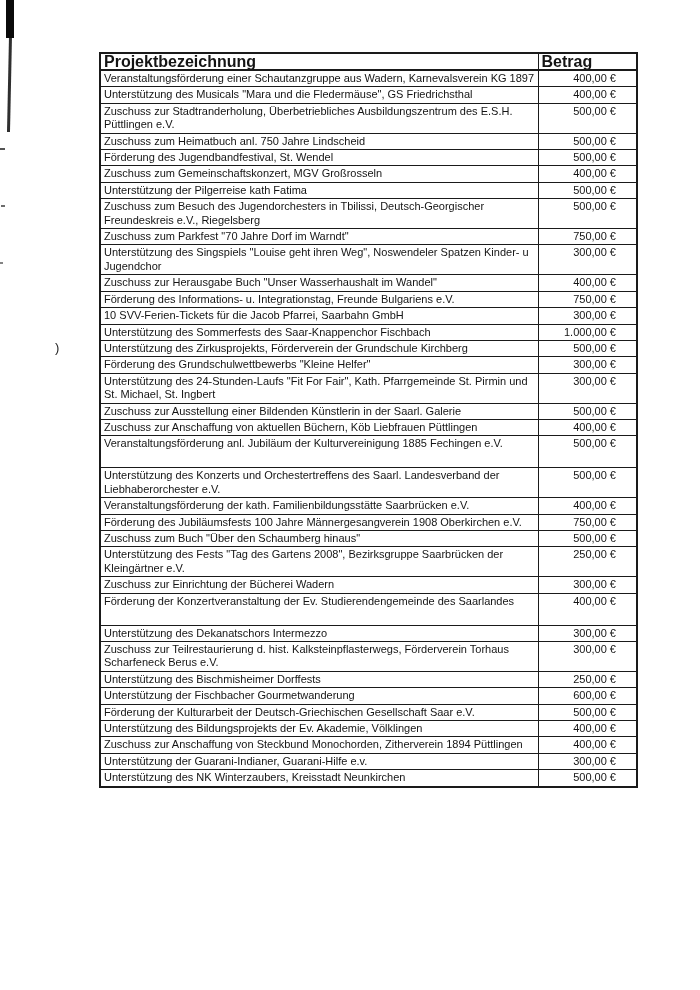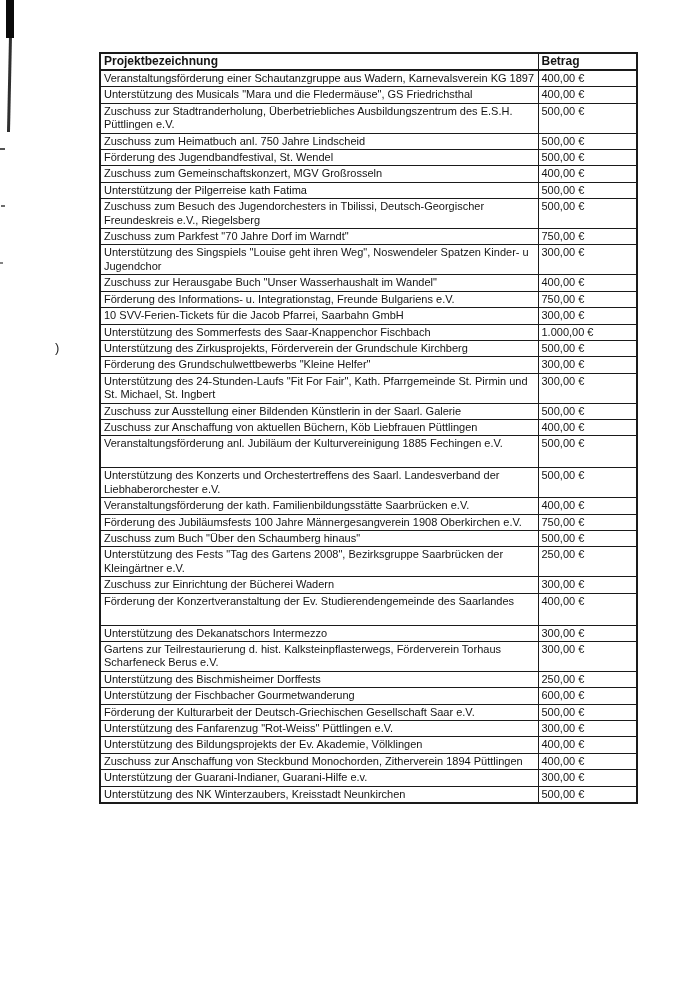--- a/index.html
+++ b/index.html
@@ -47,29 +47,30 @@
   col.c-amount  { width: 99px; }
   th, td {
     border: 1px solid #1a1a1a;
     font-size: 11px;
     line-height: 13.4px;
     padding: 1px 3px;
     vertical-align: top;
     overflow: hidden;
   }
   thead th {
-    font-size: 12px;
+    font-size: 16px;
     font-weight: bold;
     text-align: left;
     border-bottom: 2px solid #1a1a1a;
     line-height: 13px;
     padding: 1px 3px;
   }
   td.amount {
-    padding-right: 0;
+    text-align: right;
+    padding-right: 20px;
     white-space: nowrap;
   }
   tr.tall td { height: 29px; }
 </style>
 </head>
 <body>
 
 <div class="page">
 
   <div class="artifact artifact-bar"></div>
@@ -198,38 +199,34 @@
   </tr>
           <tr class="tall">
     <td class="project">Förderung der Konzertveranstaltung der Ev. Studierendengemeinde des Saarlandes</td>
     <td class="amount">400,00 €</td>
   </tr>
           <tr>
     <td class="project">Unterstützung des Dekanatschors Intermezzo</td>
     <td class="amount">300,00 €</td>
   </tr>
           <tr>
-    <td class="project">Gartens zur Teilrestaurierung d. hist. Kalksteinpflasterwegs, Förderverein Torhaus Scharfeneck Berus e.V.</td>
+    <td class="project">Zuschuss zur Teilrestaurierung d. hist. Kalksteinpflasterwegs, Förderverein Torhaus Scharfeneck Berus e.V.</td>
     <td class="amount">300,00 €</td>
   </tr>
           <tr>
     <td class="project">Unterstützung des Bischmisheimer Dorffests</td>
     <td class="amount">250,00 €</td>
   </tr>
           <tr>
     <td class="project">Unterstützung der Fischbacher Gourmetwanderung</td>
     <td class="amount">600,00 €</td>
   </tr>
           <tr>
     <td class="project">Förderung der Kulturarbeit der Deutsch-Griechischen Gesellschaft Saar e.V.</td>
     <td class="amount">500,00 €</td>
-  </tr>
-          <tr>
-    <td class="project">Unterstützung des Fanfarenzug "Rot-Weiss" Püttlingen e.V.</td>
-    <td class="amount">300,00 €</td>
   </tr>
           <tr>
     <td class="project">Unterstützung des Bildungsprojekts der Ev. Akademie, Völklingen</td>
     <td class="amount">400,00 €</td>
   </tr>
           <tr>
     <td class="project">Zuschuss zur Anschaffung von Steckbund Monochorden, Zitherverein 1894 Püttlingen</td>
     <td class="amount">400,00 €</td>
   </tr>
           <tr>

